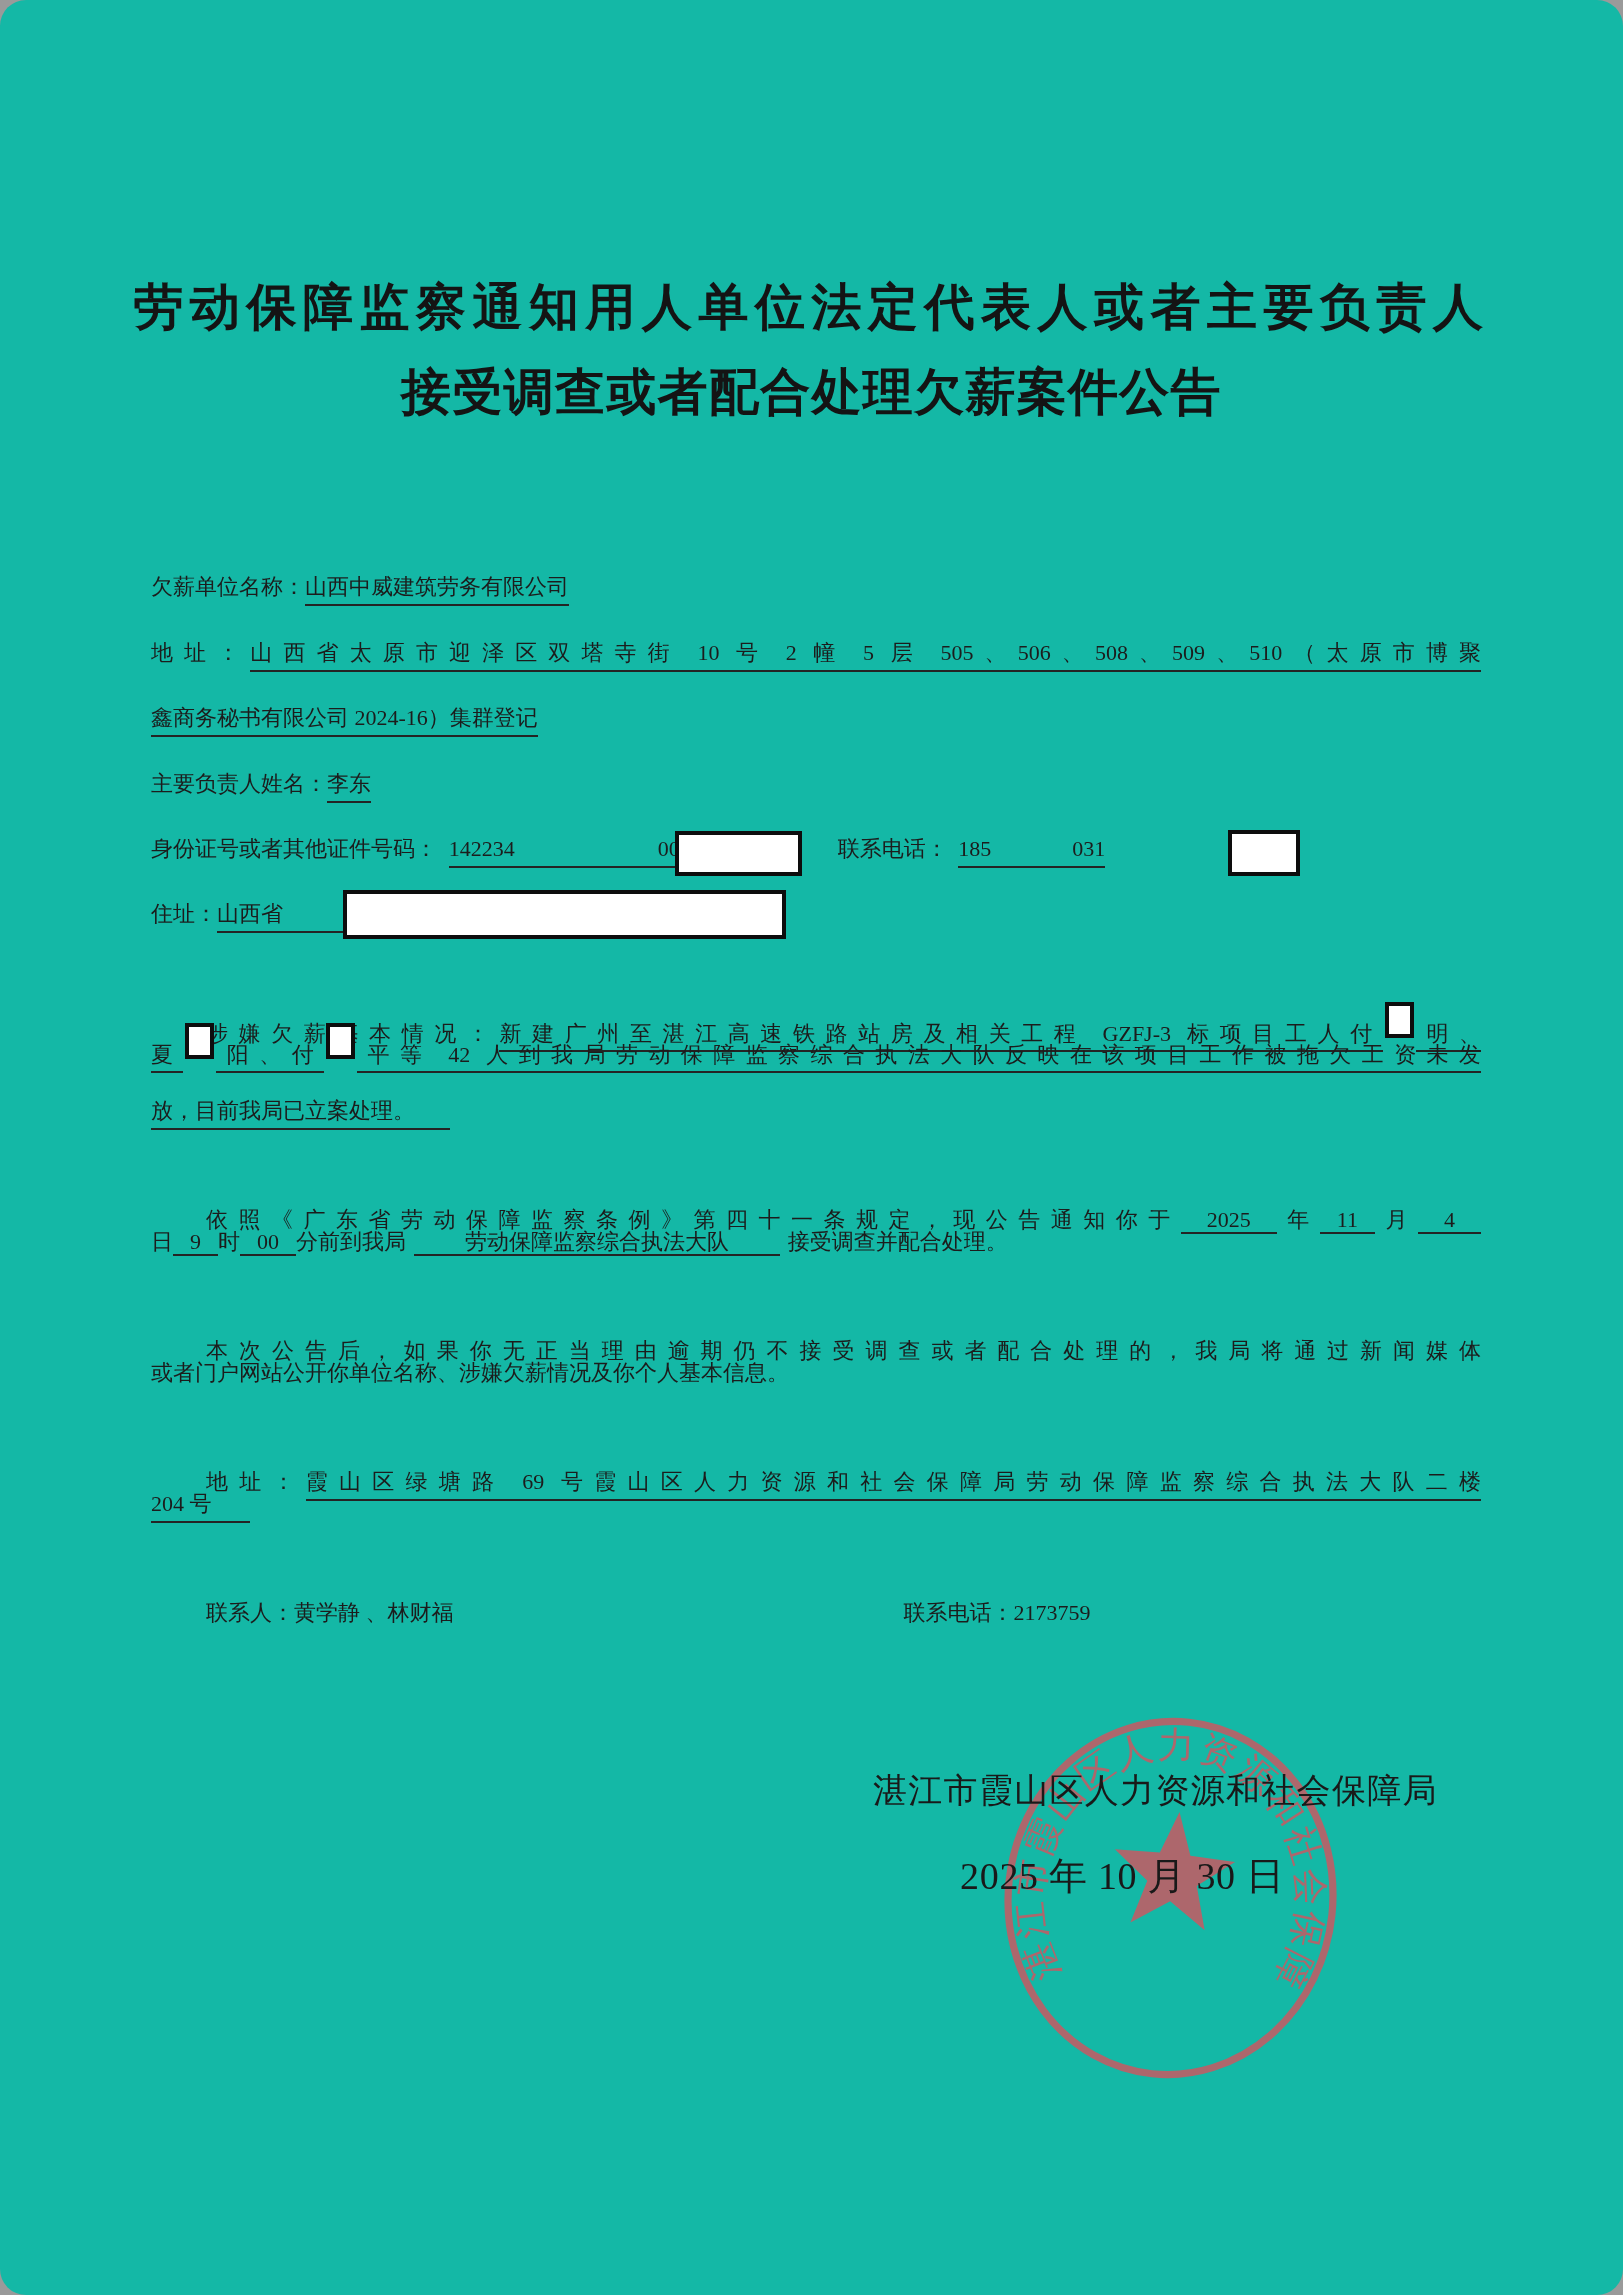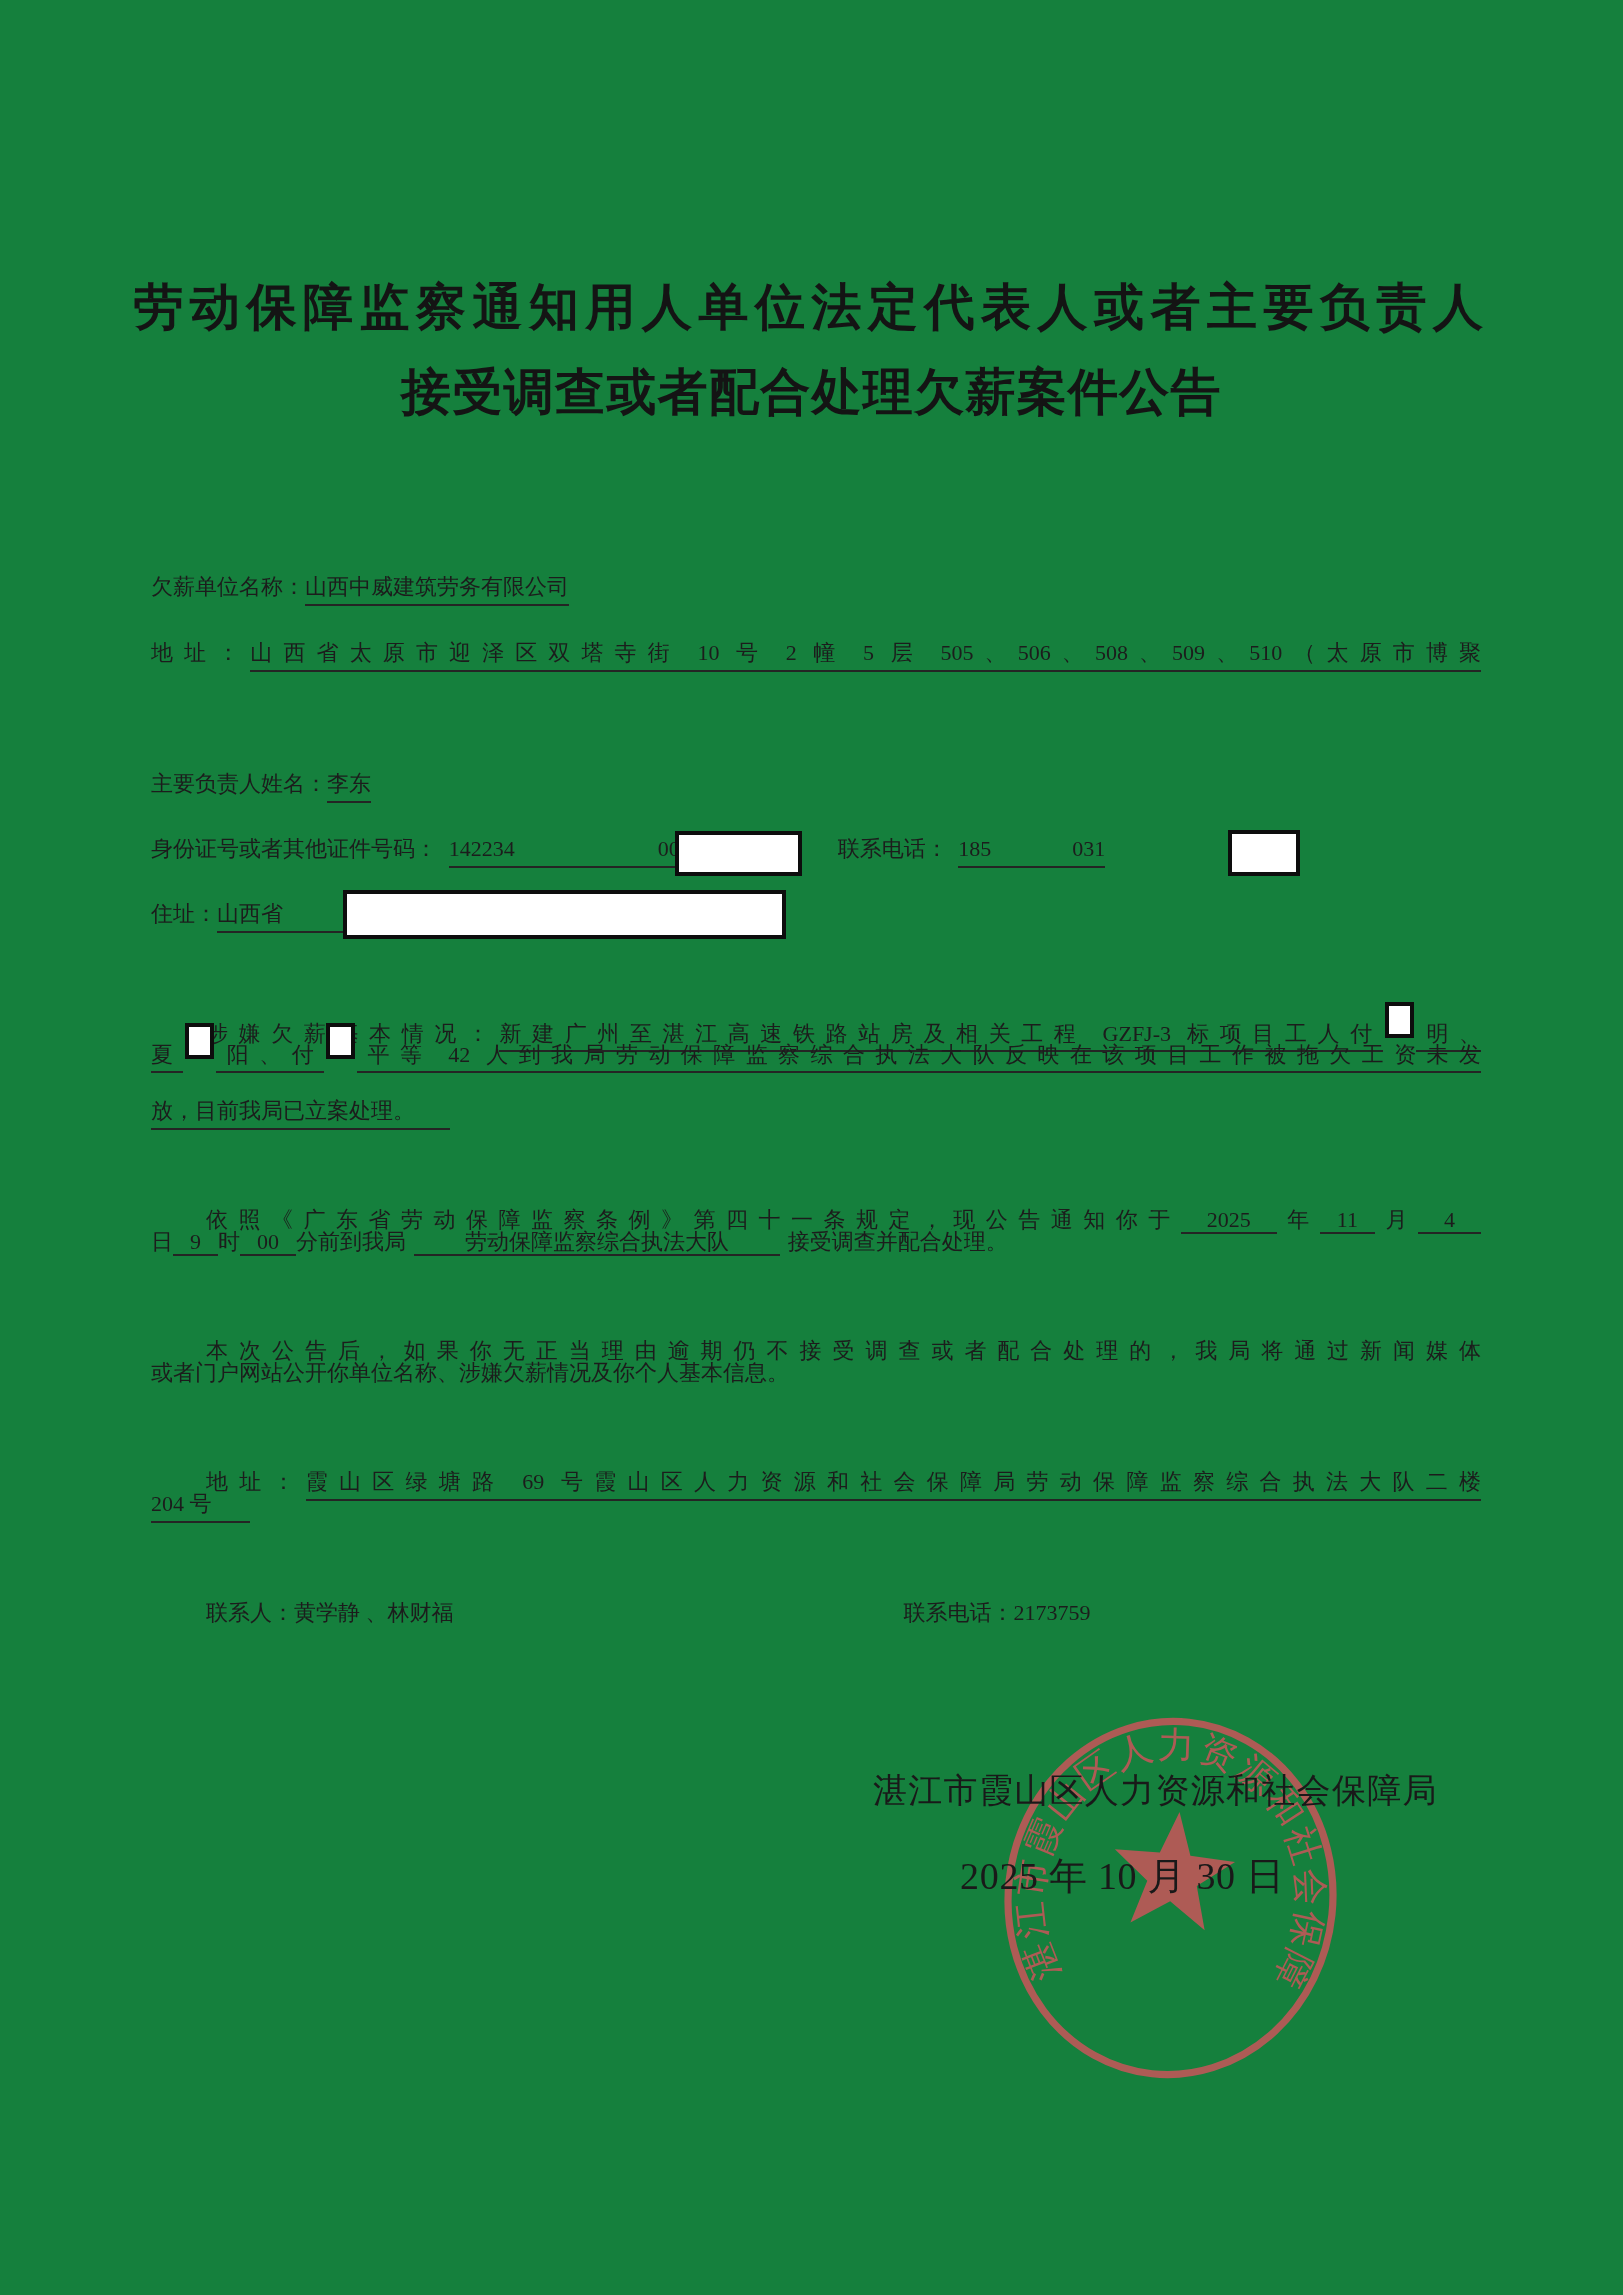--- a/index.html
+++ b/index.html
@@ -1,23 +1,24 @@
 <!DOCTYPE html>
 <html style="font-size:10.5px"><head>
 <meta charset="utf-8">
 <style>
   html,body{margin:0;padding:0;background:#9a9a9a;}
   .page{
     position:relative;
     width:1623px;height:2295px;
     margin:0 auto;
-    background:#15803d;
+    background:#14b8a6;
     overflow:hidden;
     font-family:"Liberation Serif","DejaVu Serif",serif;
     color:#1c1c1c;
+    border-radius:26px;
   }
   
   .title-line{
     position:absolute;left:0;width:1623px;
     text-align:center;
     font-family:"Liberation Sans","DejaVu Sans",sans-serif;
     font-weight:900;
     font-size:50px;line-height:59px;
     color:#141414;
     white-space:nowrap;
@@ -81,20 +82,23 @@
   <div class="title-line t2">接受调查或者配合处理欠薪案件公告</div>
 
   <div class="ln" style="top:568px">
     <span>欠薪单位名称：</span><span class="u">山西中威建筑劳务有限公司</span>
   </div>
 
   <div class="ln jf" style="top:634px">
     <span>地址：</span><span class="u">山西省太原市迎泽区双塔寺街 10 号 2 幢 5 层 505、506、508、509、510（太原市博聚</span>
   </div>
 
+  <div class="ln" style="top:699px">
+    <span class="u">鑫商务秘书有限公司 2024-16）集群登记</span>
+  </div>
 
   <div class="ln" style="top:765px">
     <span>主要负责人姓名：</span><span class="u">李东</span>
   </div>
 
   <div class="ln" style="top:830px">
     <span>身份证号或者其他证件号码：</span><span class="sp" style="width:11.8px"></span><span class="u"><span>142234</span><span class="sp" style="width:143px"></span><span>0019</span></span><span class="sp" style="width:136px"></span><span>联系电话：</span><span class="sp" style="width:10.5px"></span><span class="u"><span>185</span><span class="sp" style="width:81px"></span><span>031</span></span>
   </div>
 
   <div class="ln" style="top:895px">

